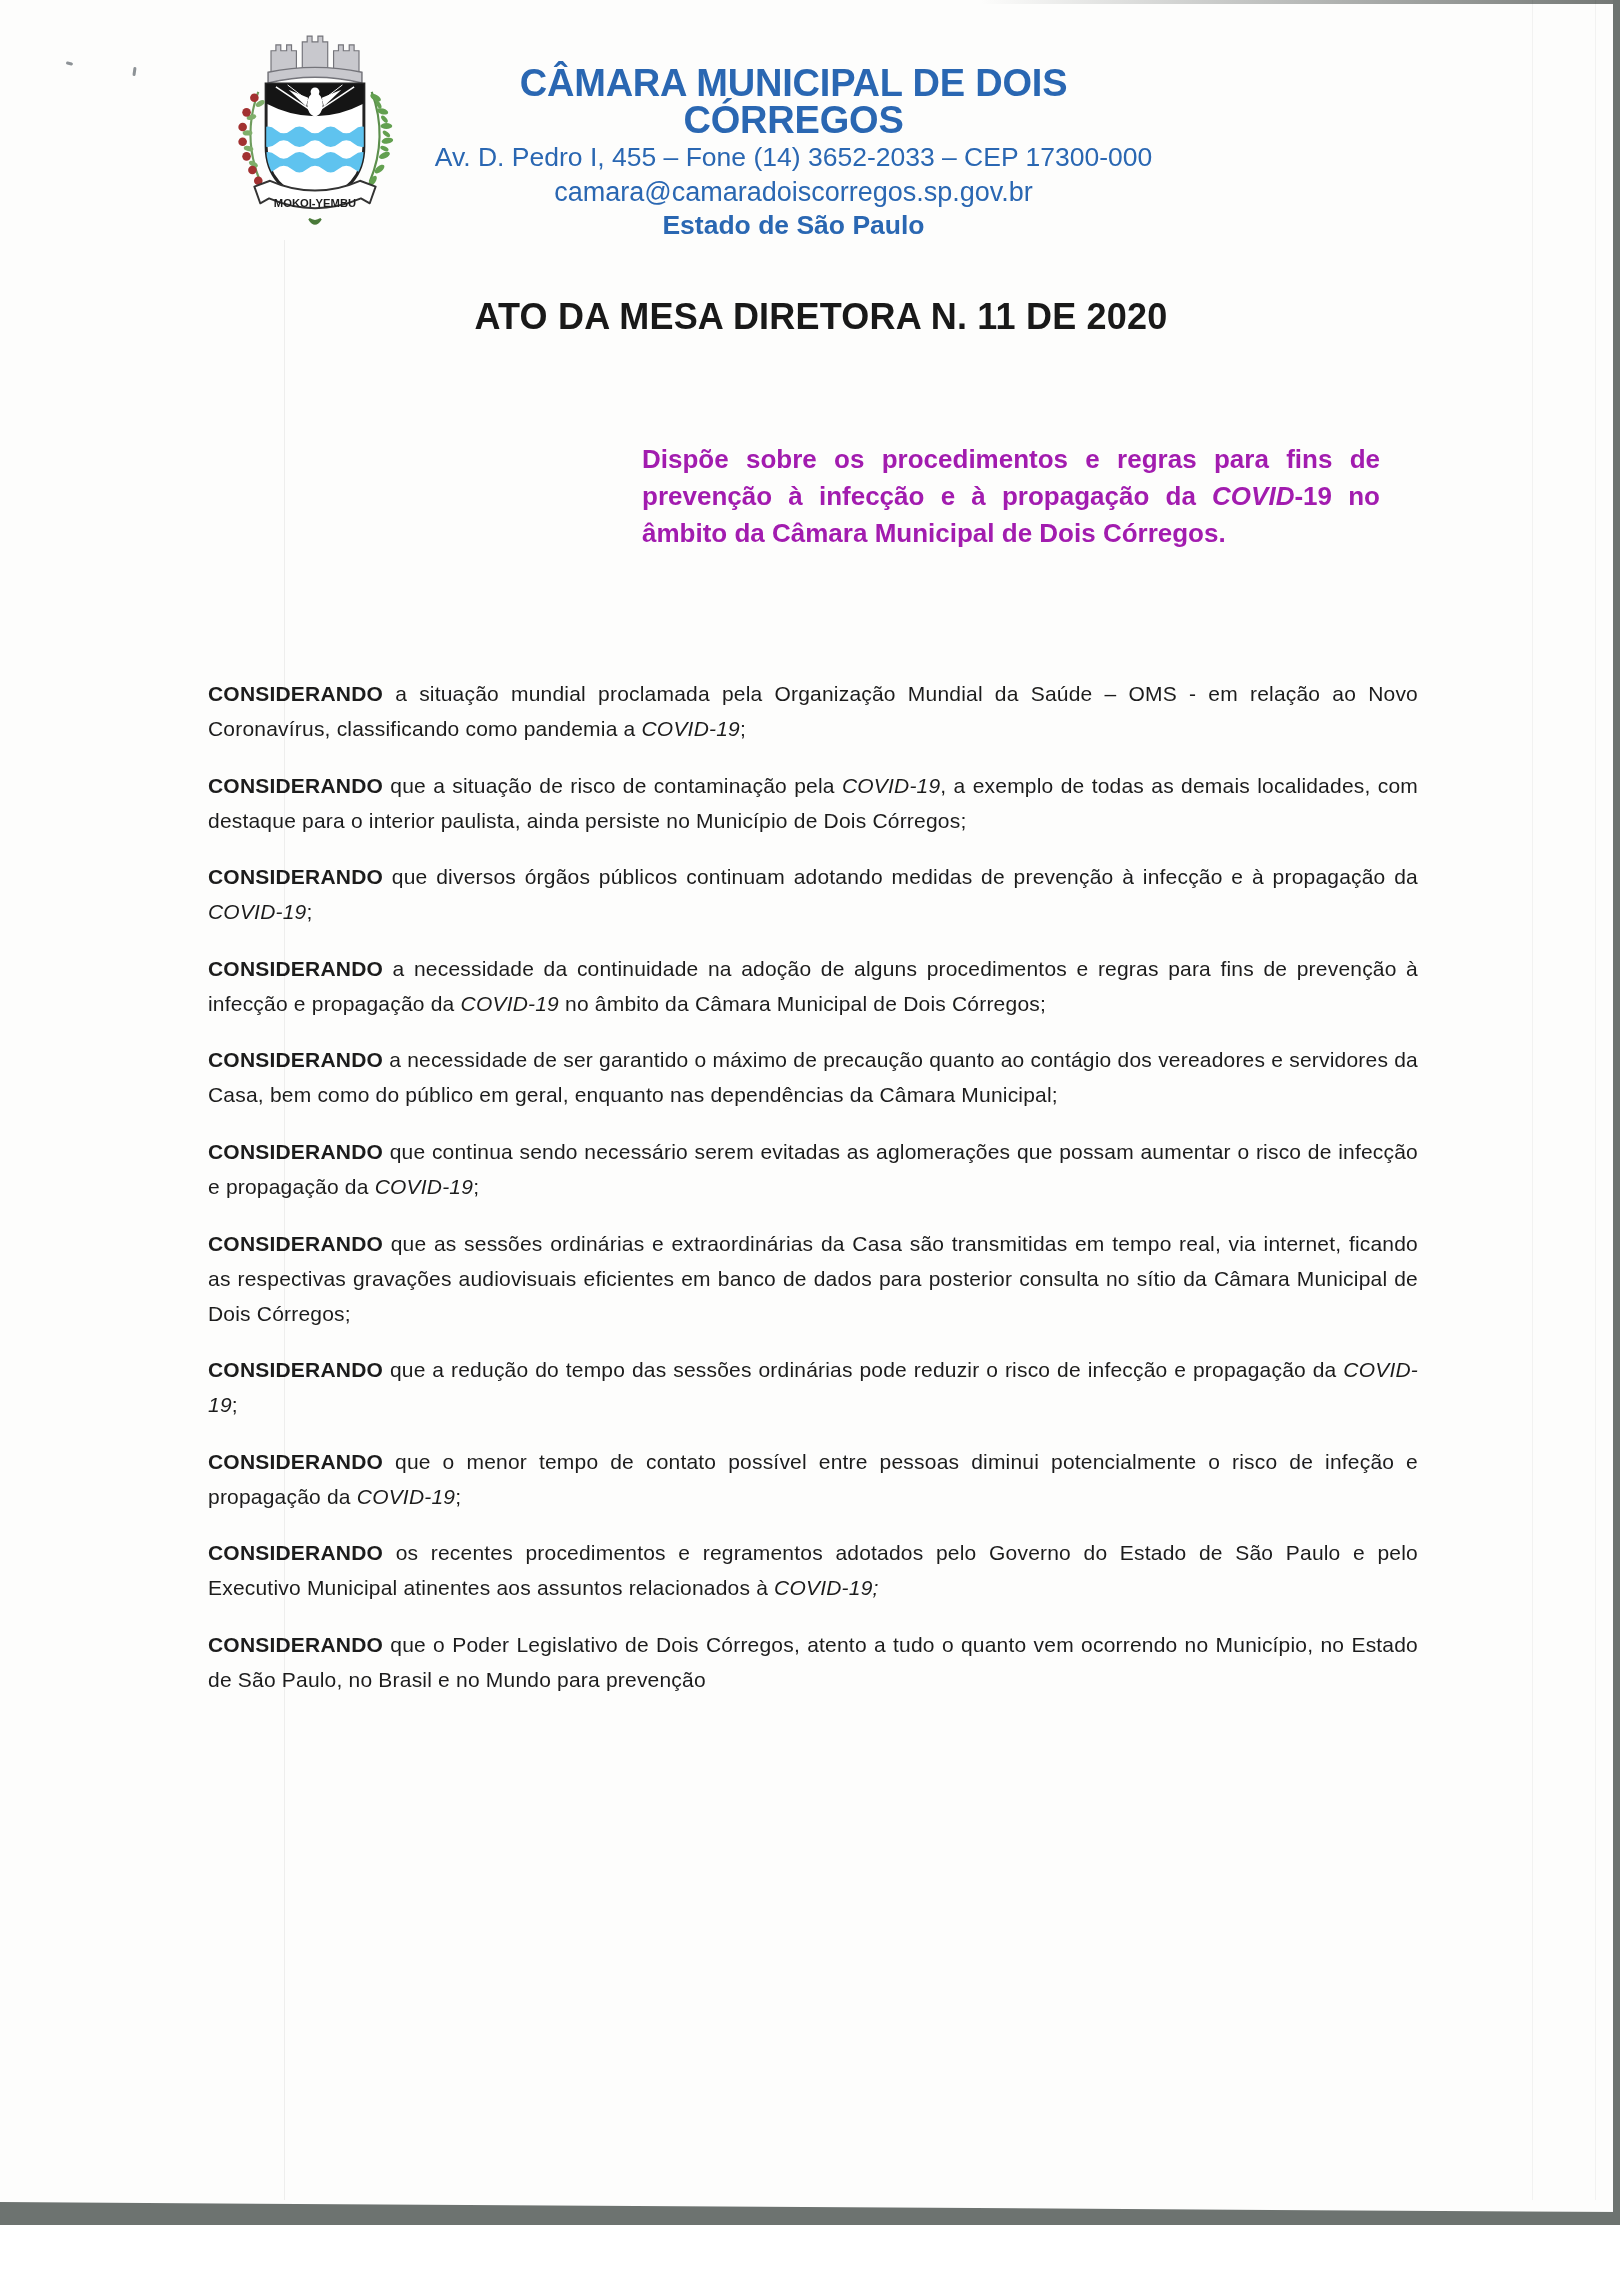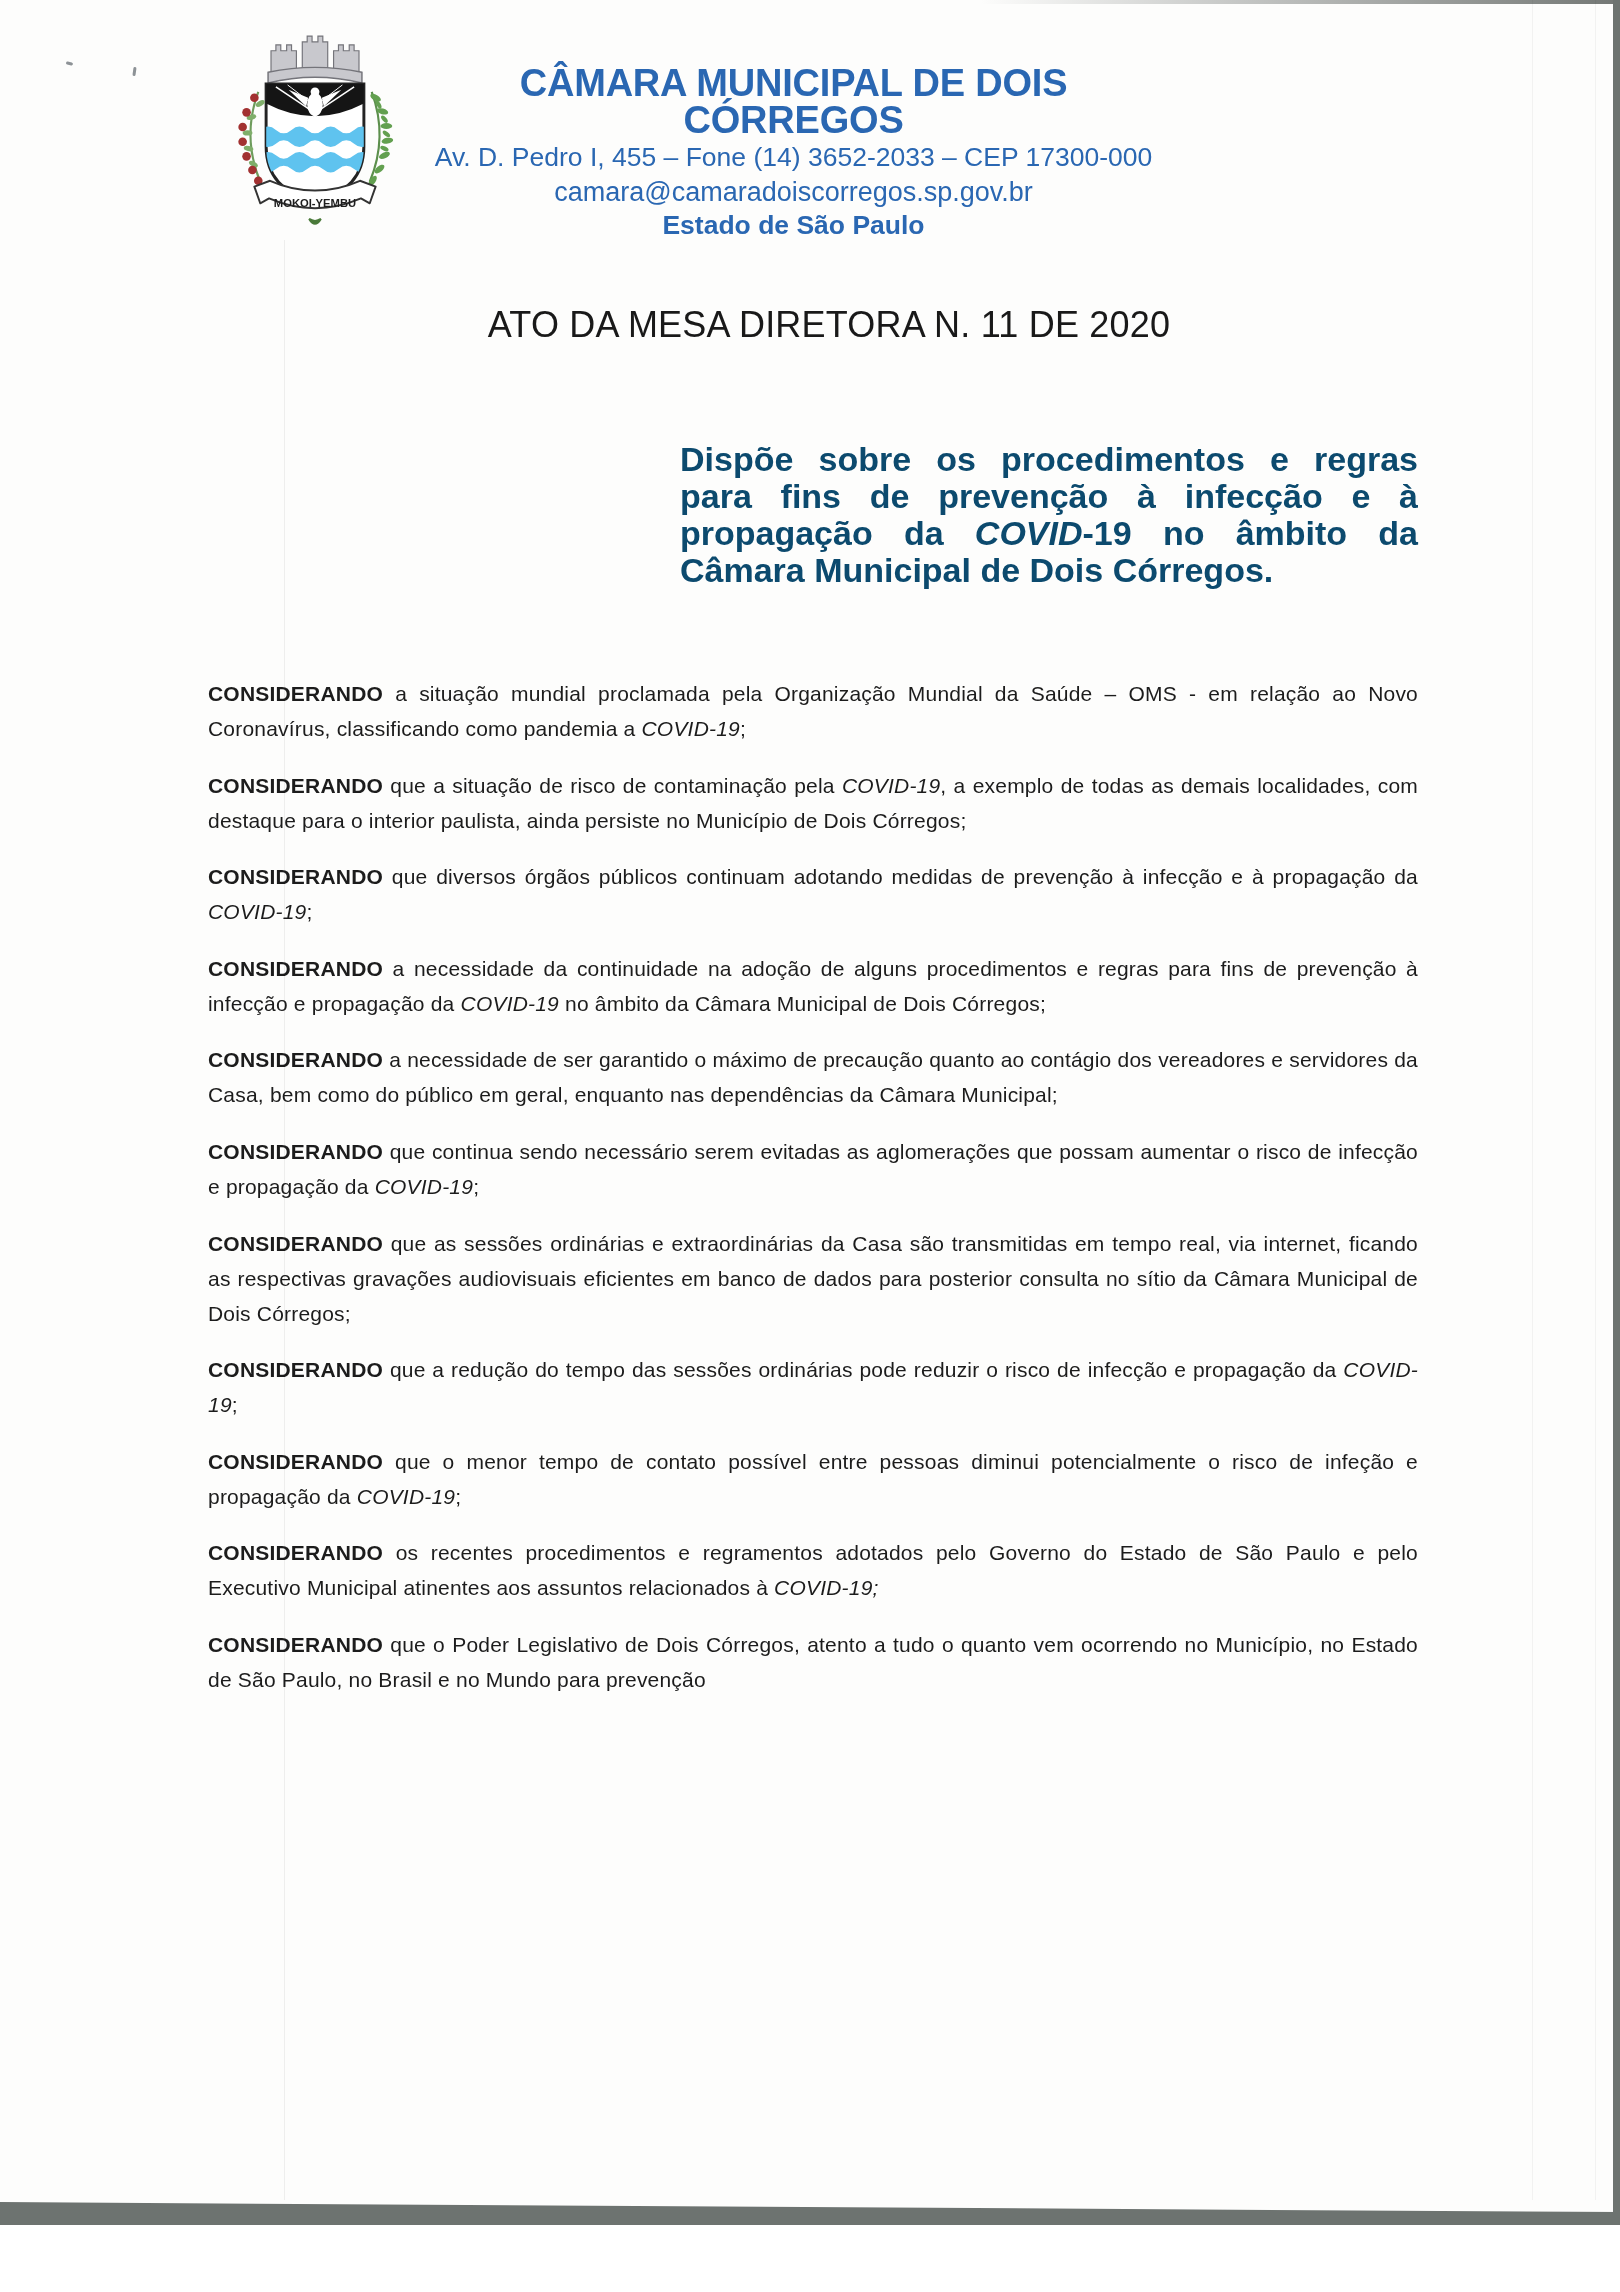--- a/index.html
+++ b/index.html
@@ -30,24 +30,24 @@
   .letterhead{position:absolute;left:0;top:0;width:1620px;height:245px;}
   .logo{position:absolute;left:227px;top:27.4px;width:176px;height:201px;}
   .header-text{position:absolute;left:431px;top:65px;width:725px;text-align:center;
     color:var(--header_blue,#2a67b2);}
   .org-name{font-size:38px;font-weight:bold;line-height:37px;letter-spacing:-0.2px;}
   .org-address{font-size:26.5px;line-height:35px;margin-top:1px;}
   .org-email{font-size:27px;line-height:34px;}
   .org-state{font-size:26.5px;font-weight:bold;line-height:33px;}
 
   
-  .doc-title{position:absolute;left:208px;top:288px;width:1210px;margin:16px;
-    text-align:center;font-size:36px;font-weight:normal;color:#191919;letter-spacing:0.2px;}
-  .ementa{position:absolute;left:680px;top:441px;width:738px;margin:0;
-    font-size:34px;line-height:37px;text-align:justify;color:#0c4a6e;}
+  .doc-title{position:absolute;left:208px;top:288px;width:1210px;margin:8px;
+    text-align:center;font-size:36px;font-weight:bold;color:#191919;letter-spacing:0.2px;}
+  .ementa{position:absolute;left:642px;top:441px;width:738px;margin:0;
+    font-size:26px;line-height:37px;text-align:justify;color:#a21caf;}
   .body-paragraphs{position:absolute;left:208px;top:676px;width:1210px;}
   .para{margin:0 0 21.6px 0;font-size:21px;line-height:35px;text-align:justify;
     color:var(--body_text,#1c1c1c);letter-spacing:0.2px;}
   .b{font-weight:bold;}
   .i{font-style:italic;}
 </style>
 </head>
 <body>
 
 <div class="page">

